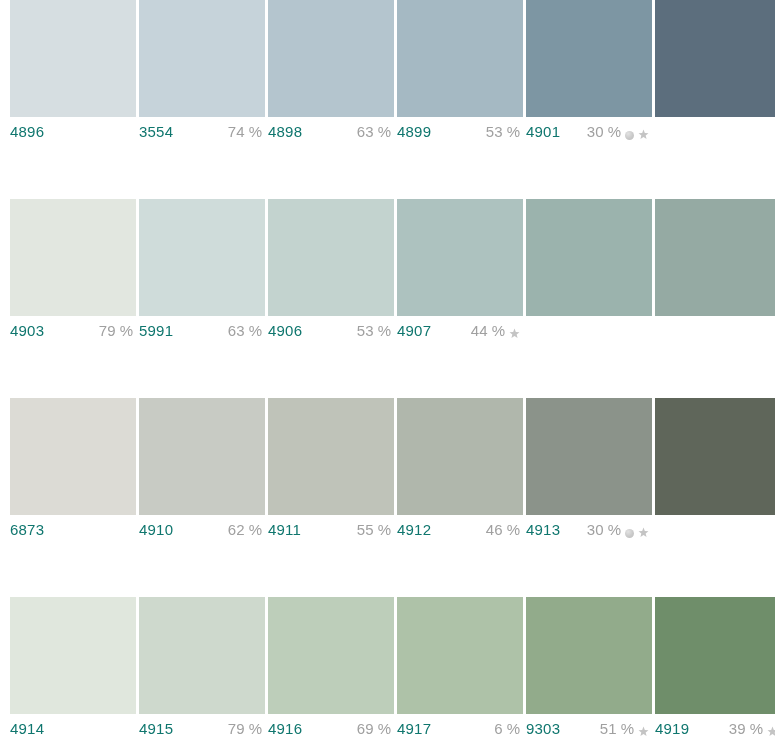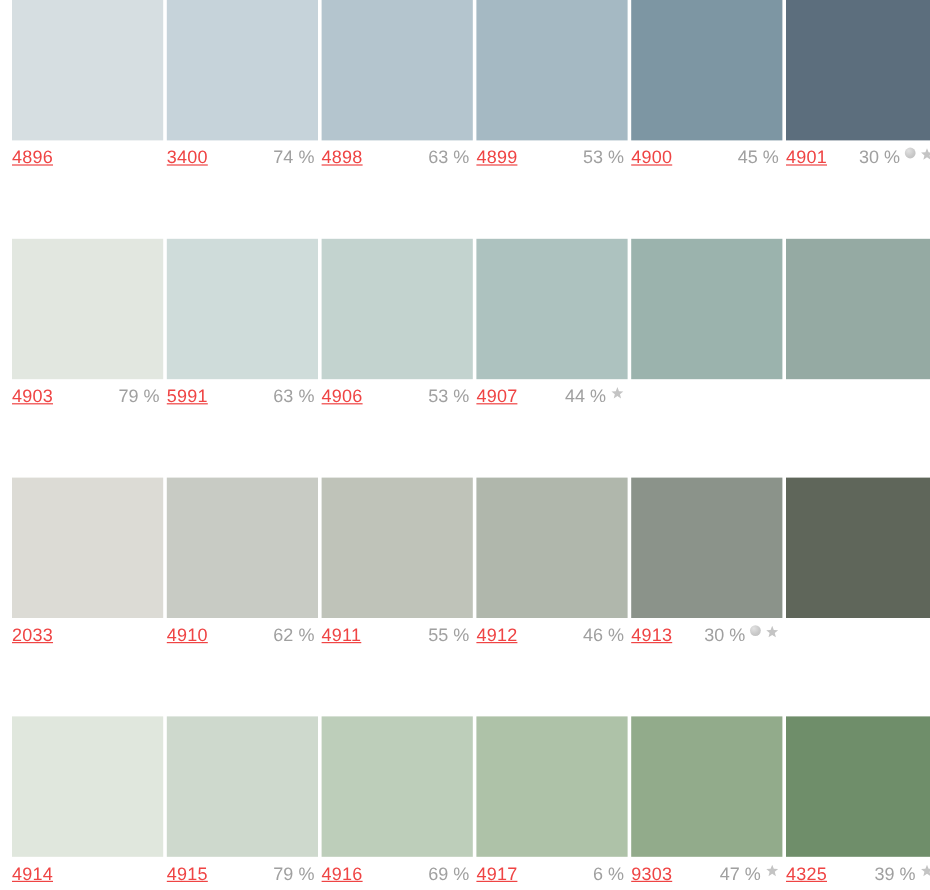--- a/index.html
+++ b/index.html
@@ -52,34 +52,33 @@
     font-size: 15px;
     color: #9c9c9c;
     white-space: nowrap;
   }
 
   
   .code-link {
     position: absolute;
     left: 0;
     top: 4px;
-    color: #ef4444;
-    text-decoration: underline;
+    color: #0f766e;
     font-size: 15px;
     letter-spacing: 0.2px;
     cursor: pointer;
   }
 
   
   .pct-group {
     position: absolute;
     right: 3px;
     top: 4px;
     display: flex;
-    align-items: flex-start;
+    align-items: flex-end;
     gap: 4px;
     color: #a0a0a0;
     font-size: 15px;
   }
 
   .pct-value {
     color: #a0a0a0;
     font-size: 15px;
   }
 
@@ -120,41 +119,35 @@
         <div class="swatch" title="4898" style="background: rgb(180, 197, 206);"></div>
         <div class="swatch" title="4899" style="background: rgb(165, 185, 195);"></div>
         <div class="swatch" title="4900" style="background: rgb(125, 150, 163);"></div>
         <div class="swatch" title="4901" style="background: rgb(92, 110, 125);"></div>
       </div>
       <div class="label-strip">
         <div class="label-cell">
           <a class="code-link">4896</a>
         </div>
         <div class="label-cell">
-          <a class="code-link">3400</a>
+          <a class="code-link">3554</a>
           <span class="pct-group">
             <span class="pct-value">74 %</span>
           </span>
         </div>
         <div class="label-cell">
           <a class="code-link">4898</a>
           <span class="pct-group">
             <span class="pct-value">63 %</span>
           </span>
         </div>
         <div class="label-cell">
           <a class="code-link">4899</a>
           <span class="pct-group">
             <span class="pct-value">53 %</span>
-          </span>
-        </div>
-        <div class="label-cell">
-          <a class="code-link">4900</a>
-          <span class="pct-group">
-            <span class="pct-value">45 %</span>
           </span>
         </div>
         <div class="label-cell">
           <a class="code-link">4901</a>
           <span class="pct-group">
             <span class="pct-value">30 %</span>
             <span class="icon-dot"></span>
             <span class="icon-star">
               <svg viewBox="0 0 20 20" width="11" height="11" aria-hidden="true">
                 <polygon points="10,1 12.4,7.2 19,7.6 13.9,11.9 15.6,18.4 10,14.7 4.4,18.4 6.1,11.9 1,7.6 7.6,7.2" fill="#c4c4c4"></polygon>
@@ -211,21 +204,21 @@
       <div class="swatch-strip">
         <div class="swatch" title="4908" style="background: rgb(220, 219, 213);"></div>
         <div class="swatch" title="4909" style="background: rgb(200, 203, 196);"></div>
         <div class="swatch" title="4910" style="background: rgb(191, 195, 185);"></div>
         <div class="swatch" title="4911" style="background: rgb(176, 183, 172);"></div>
         <div class="swatch" title="4912" style="background: rgb(139, 147, 138);"></div>
         <div class="swatch" title="4913" style="background: rgb(95, 102, 90);"></div>
       </div>
       <div class="label-strip">
         <div class="label-cell">
-          <a class="code-link">2033</a>
+          <a class="code-link">6873</a>
         </div>
         <div class="label-cell">
           <a class="code-link">4910</a>
           <span class="pct-group">
             <span class="pct-value">62 %</span>
           </span>
         </div>
         <div class="label-cell">
           <a class="code-link">4911</a>
           <span class="pct-group">
@@ -280,30 +273,30 @@
         </div>
         <div class="label-cell">
           <a class="code-link">4917</a>
           <span class="pct-group">
             <span class="pct-value">6 %</span>
           </span>
         </div>
         <div class="label-cell">
           <a class="code-link">9303</a>
           <span class="pct-group">
-            <span class="pct-value">47 %</span>
-            <span class="icon-star">
-              <svg viewBox="0 0 20 20" width="11" height="11" aria-hidden="true">
-                <polygon points="10,1 12.4,7.2 19,7.6 13.9,11.9 15.6,18.4 10,14.7 4.4,18.4 6.1,11.9 1,7.6 7.6,7.2" fill="#c4c4c4"></polygon>
-              </svg>
-            </span>
-          </span>
-        </div>
-        <div class="label-cell">
-          <a class="code-link">4325</a>
+            <span class="pct-value">51 %</span>
+            <span class="icon-star">
+              <svg viewBox="0 0 20 20" width="11" height="11" aria-hidden="true">
+                <polygon points="10,1 12.4,7.2 19,7.6 13.9,11.9 15.6,18.4 10,14.7 4.4,18.4 6.1,11.9 1,7.6 7.6,7.2" fill="#c4c4c4"></polygon>
+              </svg>
+            </span>
+          </span>
+        </div>
+        <div class="label-cell">
+          <a class="code-link">4919</a>
           <span class="pct-group">
             <span class="pct-value">39 %</span>
             <span class="icon-star">
               <svg viewBox="0 0 20 20" width="11" height="11" aria-hidden="true">
                 <polygon points="10,1 12.4,7.2 19,7.6 13.9,11.9 15.6,18.4 10,14.7 4.4,18.4 6.1,11.9 1,7.6 7.6,7.2" fill="#c4c4c4"></polygon>
               </svg>
             </span>
           </span>
         </div>
       </div>

